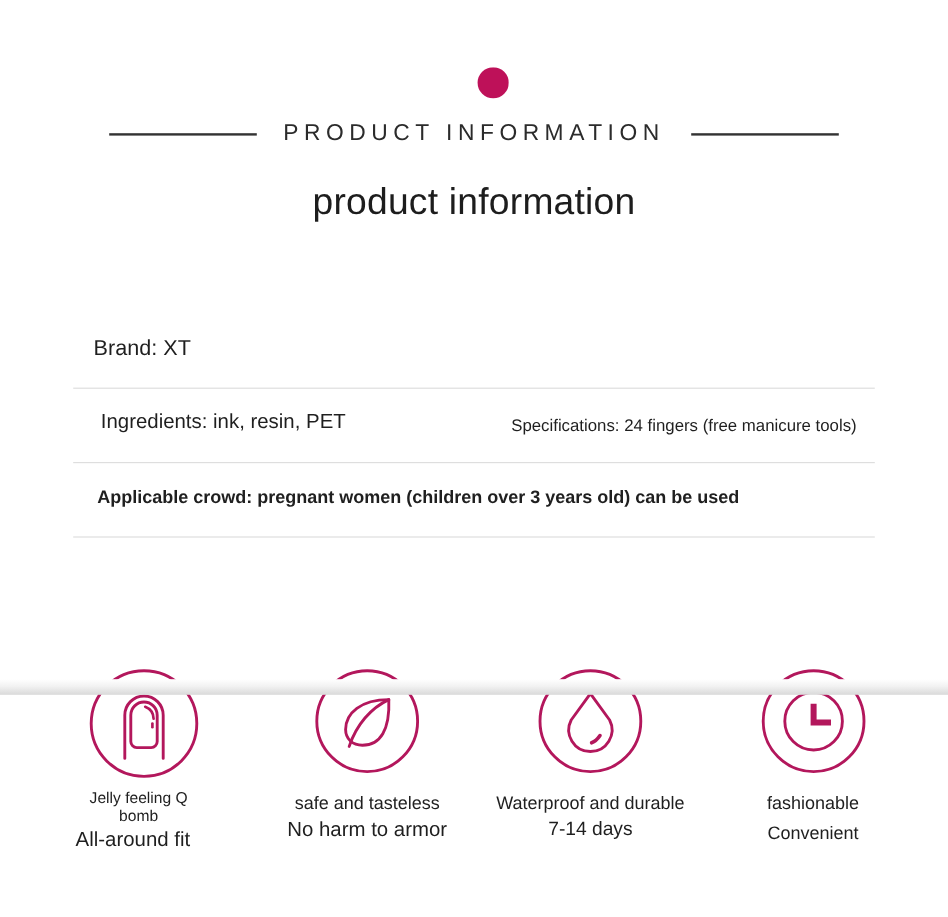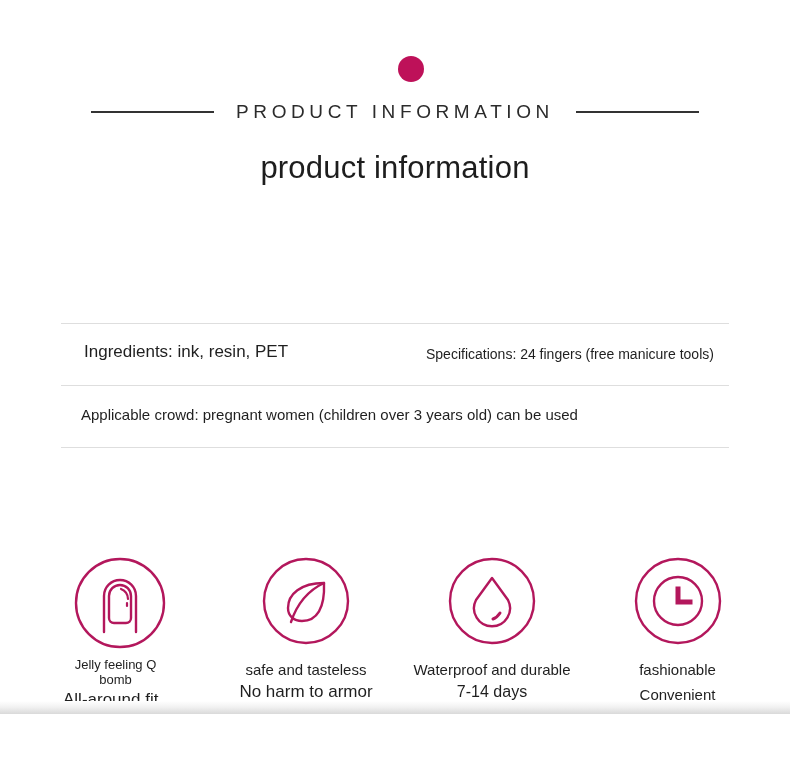--- a/index.html
+++ b/index.html
@@ -12,21 +12,21 @@
     height: 764px;
     font-family: "Liberation Sans", sans-serif;
     color: #231f20;
     overflow: hidden;
     position: relative;
   }
 
   .page {
     position: relative;
     width: 790px;
-    height: 714px;
+    height: 579px;
     background: #ffffff;
     box-sizing: border-box;
   }
 
   
   .logo-wrap {
     position: absolute;
     top: 52px;
     left: 0;
     width: 790px;
@@ -102,21 +102,21 @@
     white-space: nowrap;
   }
   .spec-cell.wide { font-size: 15px; }
 
   .row1 .spec-cell.left  { position: absolute; left: 17px;  top: 0; font-size: 18px; }
   .row1 .spec-cell.right { position: absolute; left: 365px; top: 0; font-size: 18px; }
 
   .row2 .spec-cell.left  { position: absolute; left: 23px;  top: 0; font-size: 17px; }
   .row2 .spec-cell.right { position: absolute; left: 365px; top: 2px; font-size: 14px; }
 
-  .row3 .spec-cell.left  { position: absolute; left: 20px;  top: 1px; font-size: 15px; }
+  .row3 .spec-cell.left  { position: absolute; left: 20px;  top: 1px; font-size: 15px; font-weight: bold; }
 
   
   .overlay-patch {
     position: absolute;
     background: #f4f4f4;
     opacity: 0.85;
     z-index: -1;
   }
 
   
@@ -197,20 +197,21 @@
     <div class="eyebrow-title">PRODUCT INFORMATION</div>
     <div class="rule right"></div>
   </div>
 
   <div class="subtitle">product information</div>
 
   <div class="spec-list">
 
     <div class="spec-row row1">
       <div class="overlay-patch" style="left:10px; top:18px; width:120px; height:26px;"></div>
+      <div class="spec-cell left">Brand: XT</div>
     </div>
 
     <div class="spec-row row2">
       <div class="overlay-patch" style="left:16px; top:14px; width:282px; height:28px;"></div>
       <div class="spec-cell left">Ingredients: ink, resin, PET</div>
       <div class="spec-cell right">Specifications: 24 fingers (free manicure tools)</div>
     </div>
 
     <div class="spec-row row3">
       <div class="overlay-patch" style="left:14px; top:14px; width:560px; height:26px;"></div>

